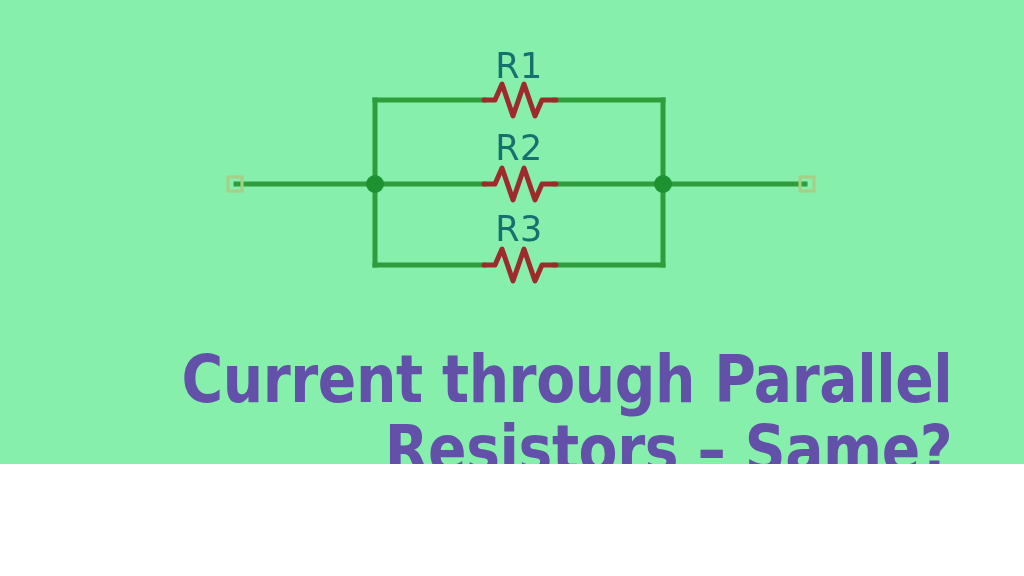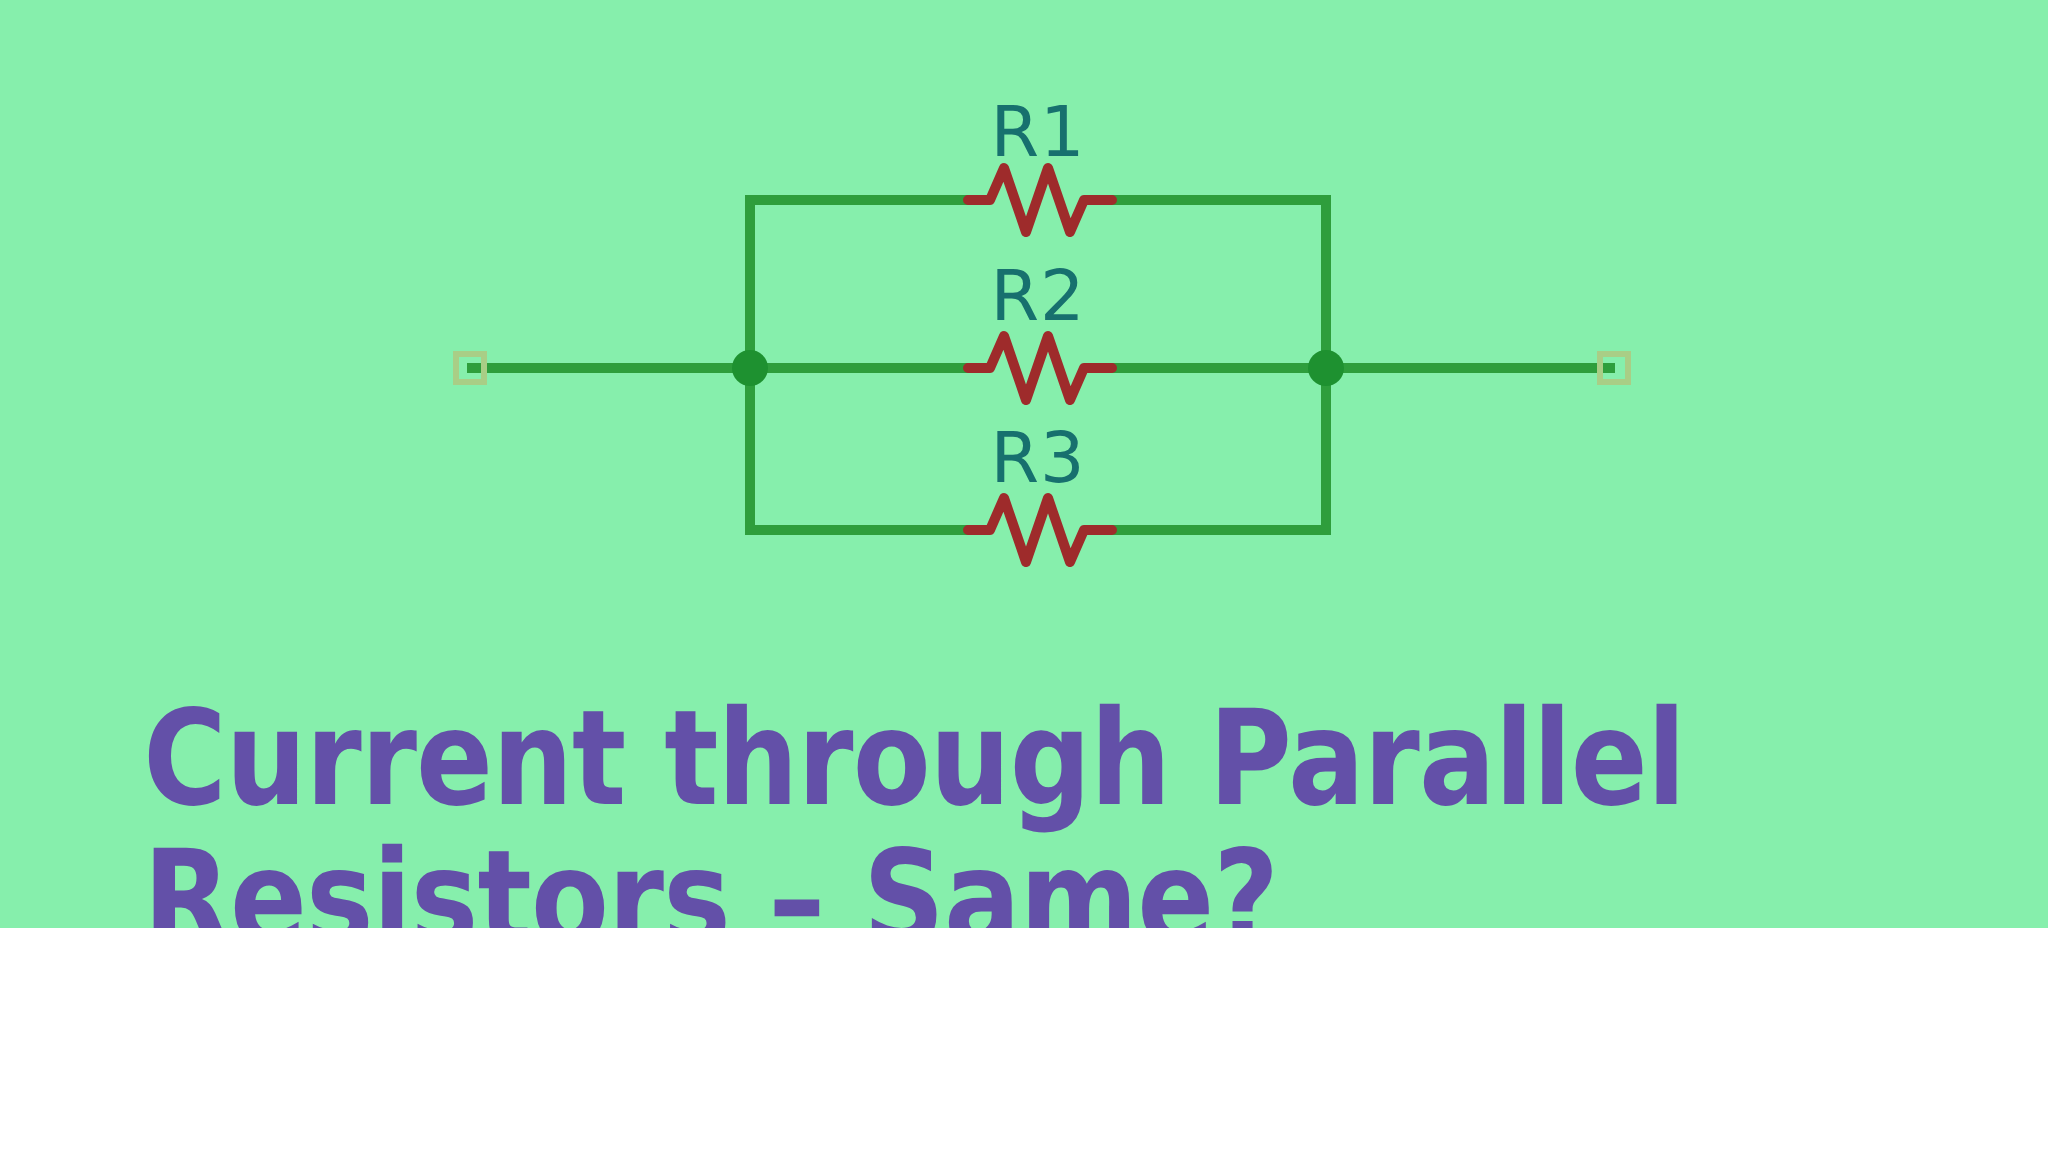--- a/index.html
+++ b/index.html
@@ -41,21 +41,21 @@
     font-weight: 400;
     letter-spacing: 0.5px;
   }
 
   
   #title-block {
     position: absolute;
     left: 0;
     top: 348px;
     width: 1024px;
-    text-align: left;
+    text-align: right;
     line-height: 0.97;
   }
   .title-line {
     display: block;
     color: #6350a8;
     font-family: "DejaVu Sans", sans-serif;
     font-weight: 700;
     font-size: 66px;
     letter-spacing: -0.5px;
     transform: scaleX(0.86);

